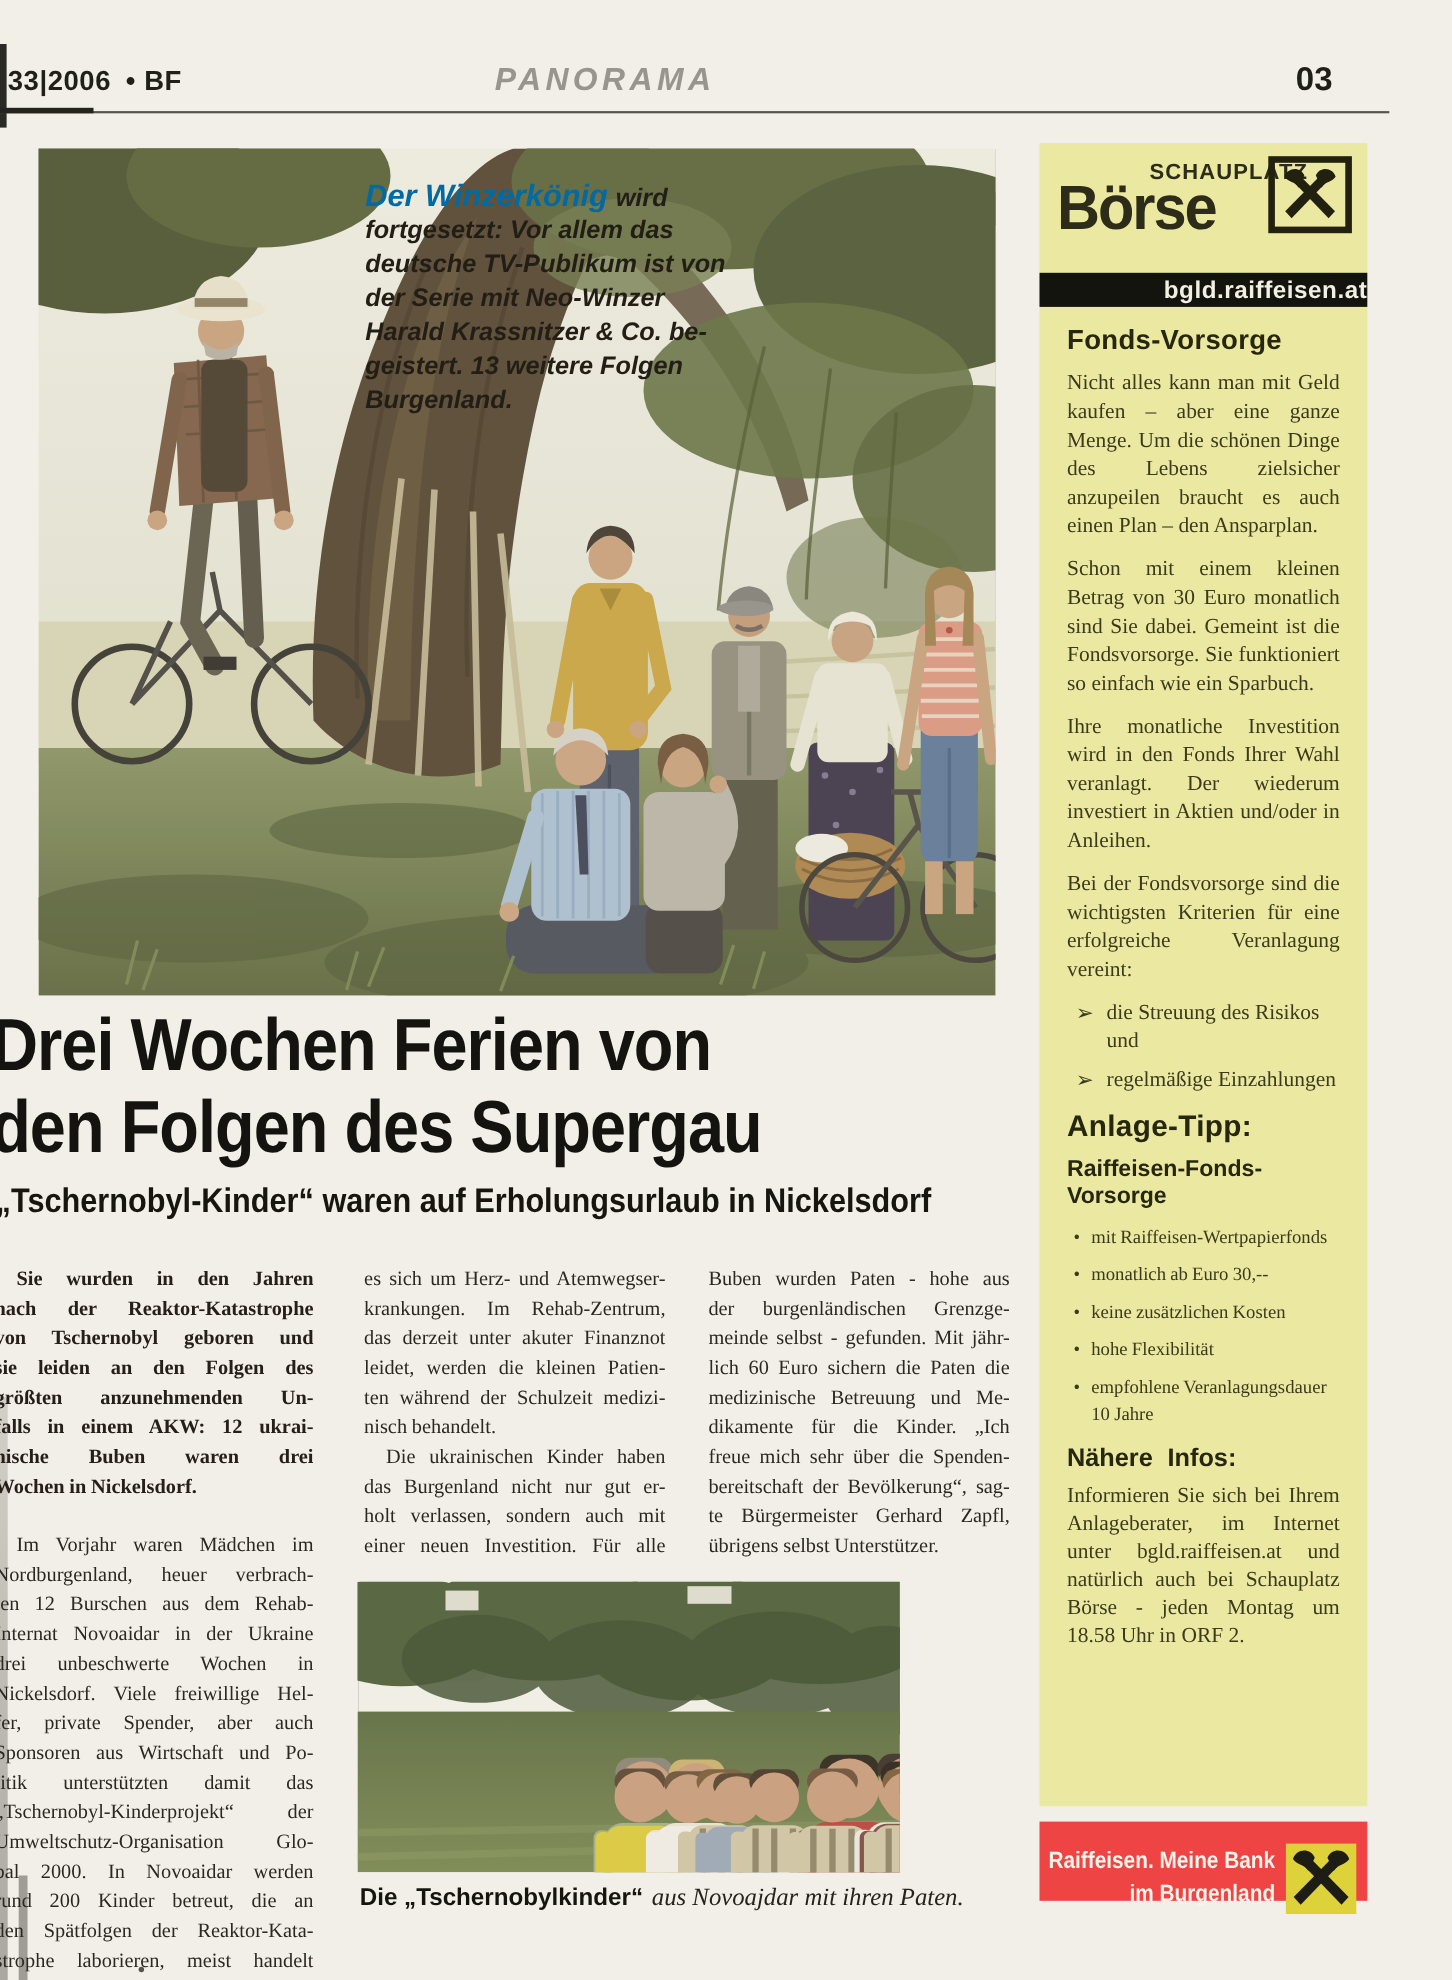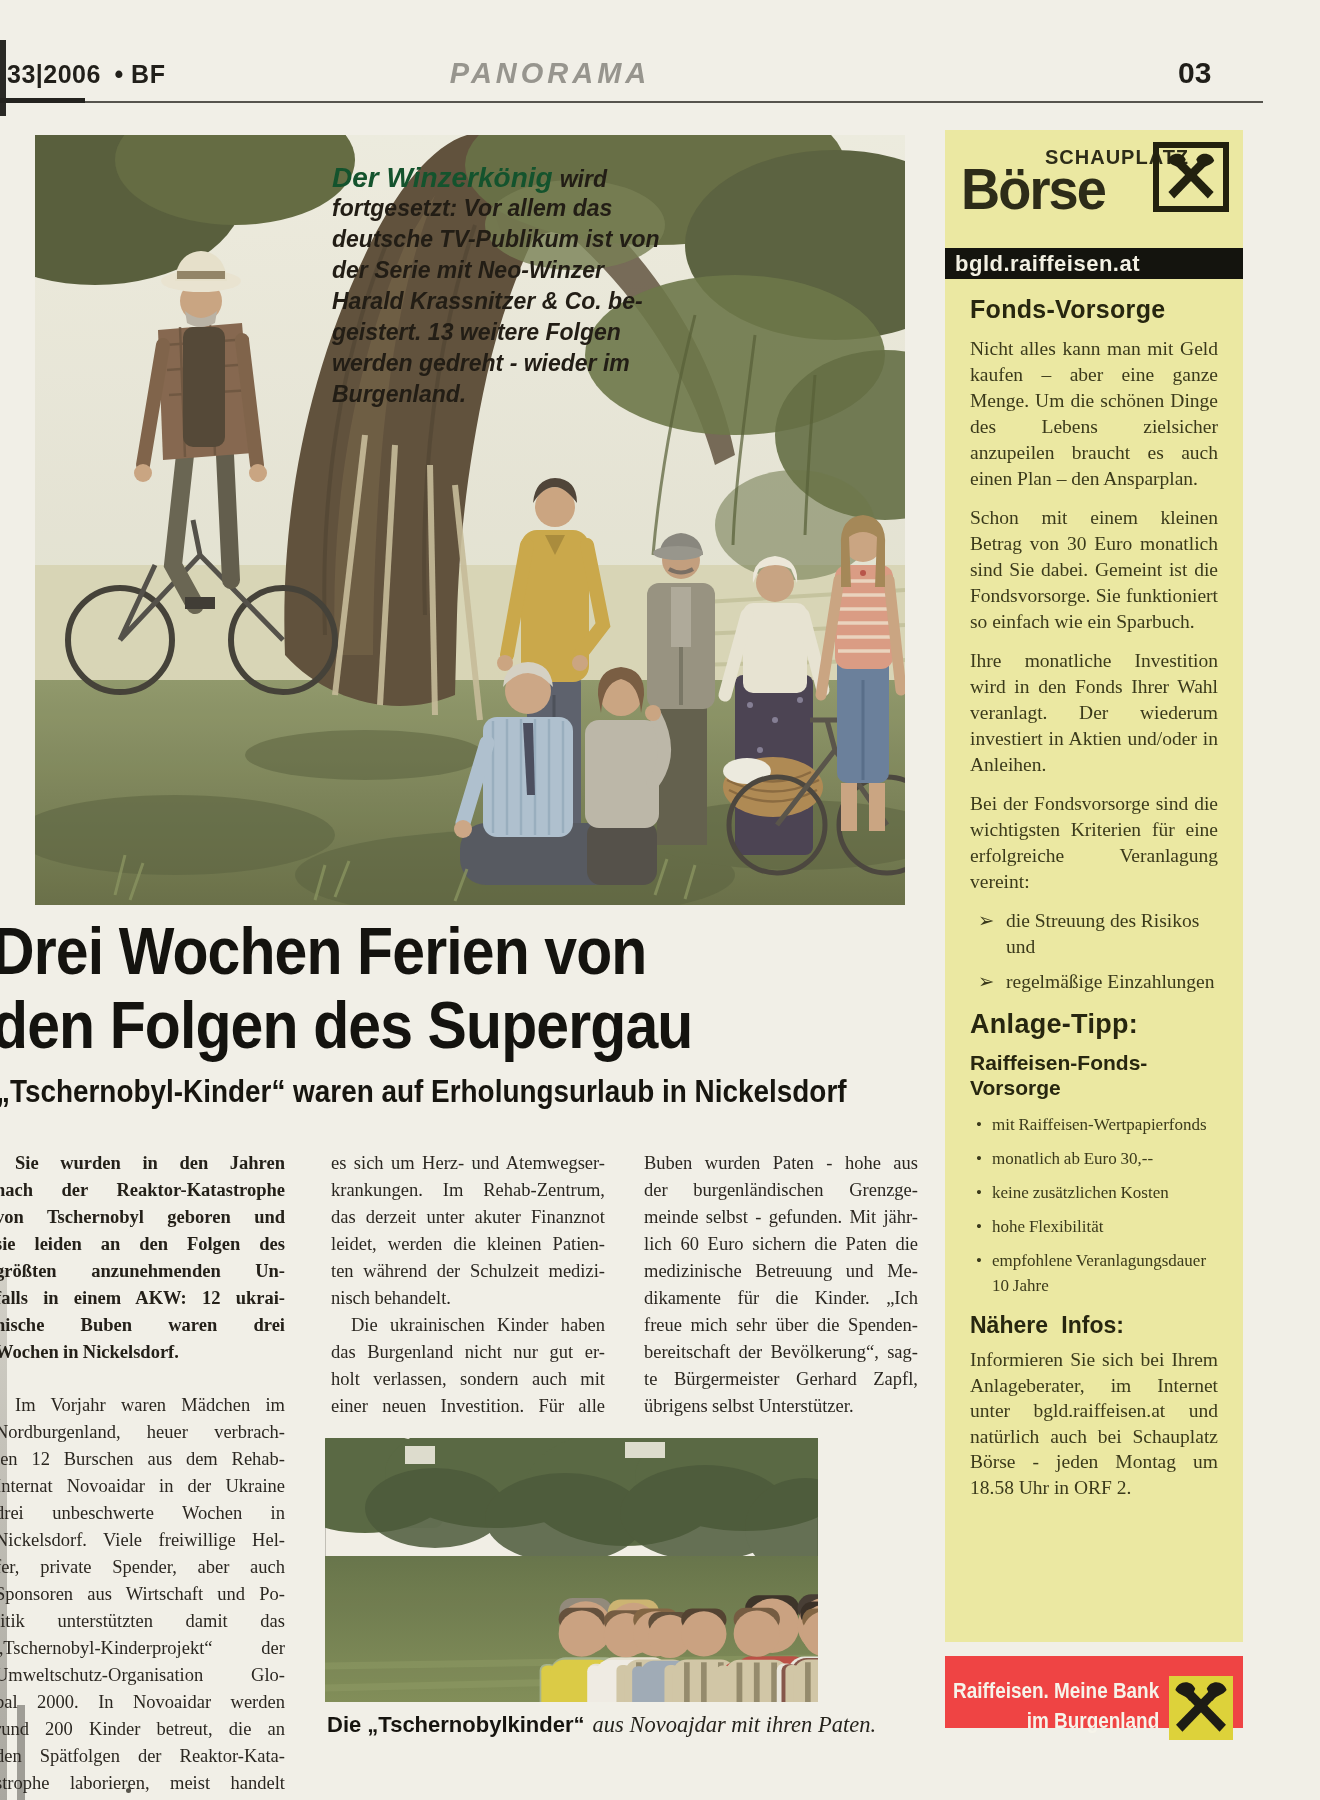--- a/index.html
+++ b/index.html
@@ -25,21 +25,21 @@
   .noise-dot{left:126px;top:1788px;width:5px;height:5px;border-radius:50%;background:#57544c;}
 
   
   .photo{box-shadow:inset 0 0 0 1px rgba(40,35,25,.25);}
   .photo svg{display:block;}
 
   
   .photo-cap{left:332px;top:162px;width:430px;font-style:italic;font-weight:700;
              font-size:23px;line-height:31px;color:#221d15;}
   .pc-line{white-space:nowrap;height:31px;overflow:hidden;}
-  .photo-cap .hi{color:#14532d;font-size:28px;margin-right:7px;}
+  .photo-cap .hi{color:#0369a1;font-size:28px;margin-right:7px;}
 
   
   .hl{left:-8px;font-weight:800;font-size:67px;letter-spacing:-1px;color:#14130f;
       white-space:nowrap;transform:scaleX(.88);transform-origin:0 0;}
   .hl1{top:912px;}
   .hl2{top:986px;}
   .subhead{left:-4px;top:1074px;font-weight:700;font-size:31px;color:#17150f;
            white-space:nowrap;transform:scaleX(.9);transform-origin:0 0;}
 
   
@@ -64,21 +64,21 @@
   .ad-pad{padding:10px 14px 0;}
   .brand{position:relative;height:100px;}
   .brand-big{position:absolute;left:2px;top:16px;font-size:57px;font-weight:700;
              letter-spacing:-2px;color:#2d2c18;transform:scaleX(.95);transform-origin:0 0;}
   .brand-small{position:absolute;left:86px;top:6px;font-size:20px;font-weight:700;
                letter-spacing:1px;color:#2d2c18;}
   .brand-logo{position:absolute;right:0;top:2px;width:76px;height:70px;
               border:6px solid #22210f;box-sizing:border-box;}
   .brand-logo svg{display:block;width:100%;height:100%;}
   .urlbar{height:31px;background:#14140e;color:#f2f0e2;font-weight:700;font-size:22px;
-          line-height:31px;padding-left:10px;letter-spacing:.5px;margin-top:8px;}
+          line-height:31px;padding-left:10px;letter-spacing:.5px;margin-top:8px;text-align:right;}
   .ad-h1{font-size:25px;font-weight:700;color:#27260f;letter-spacing:.3px;margin:16px 0 12px;}
   .ad-body{padding:0 25px;}
   .adp{font-family:"Liberation Serif",serif;font-size:19.5px;line-height:26px;
        text-align:justify;margin:0 0 13px;}
   .arrow-item{font-family:"Liberation Serif",serif;font-size:19.5px;line-height:26px;
               position:relative;padding-left:36px;margin:0 0 9px;}
   .arrow-item::before{content:"\27A2";position:absolute;left:8px;top:0;font-family:"DejaVu Sans",sans-serif;}
   .ad-h2{font-size:27px;font-weight:700;color:#27260f;margin:14px 0 10px;letter-spacing:.3px;}
   .ad-sub2{font-size:21px;font-weight:700;line-height:25px;color:#27260f;width:210px;margin:0 0 12px;}
   .dot-item{font-family:"Liberation Serif",serif;font-size:17px;line-height:25px;
@@ -344,21 +344,20 @@
   </div>
 
   <div class="abs photo-cap">
     <div class="pc-line"><span class="hi">Der Winzerkönig</span><span>wird</span></div>
     <div>
         <div class="pc-line">fortgesetzt: Vor allem das</div>
         <div class="pc-line">deutsche TV-Publikum ist von</div>
         <div class="pc-line">der Serie mit Neo-Winzer</div>
         <div class="pc-line">Harald Krassnitzer &amp; Co. be-</div>
         <div class="pc-line">geistert. 13 weitere Folgen</div>
-        <div class="pc-line">werden gedreht - wieder im</div>
         <div class="pc-line">Burgenland.</div>
       </div>
   </div>
 
   <div class="abs hl hl1">Drei Wochen Ferien von</div>
   <div class="abs hl hl2">den Folgen des Supergau</div>
   <div class="abs subhead">„Tschernobyl-Kinder“ waren auf Erholungsurlaub in Nickelsdorf</div>
 
   <div class="abs col col1a">
       <div class="line lead ind">Sie wurden in den Jahren</div>

